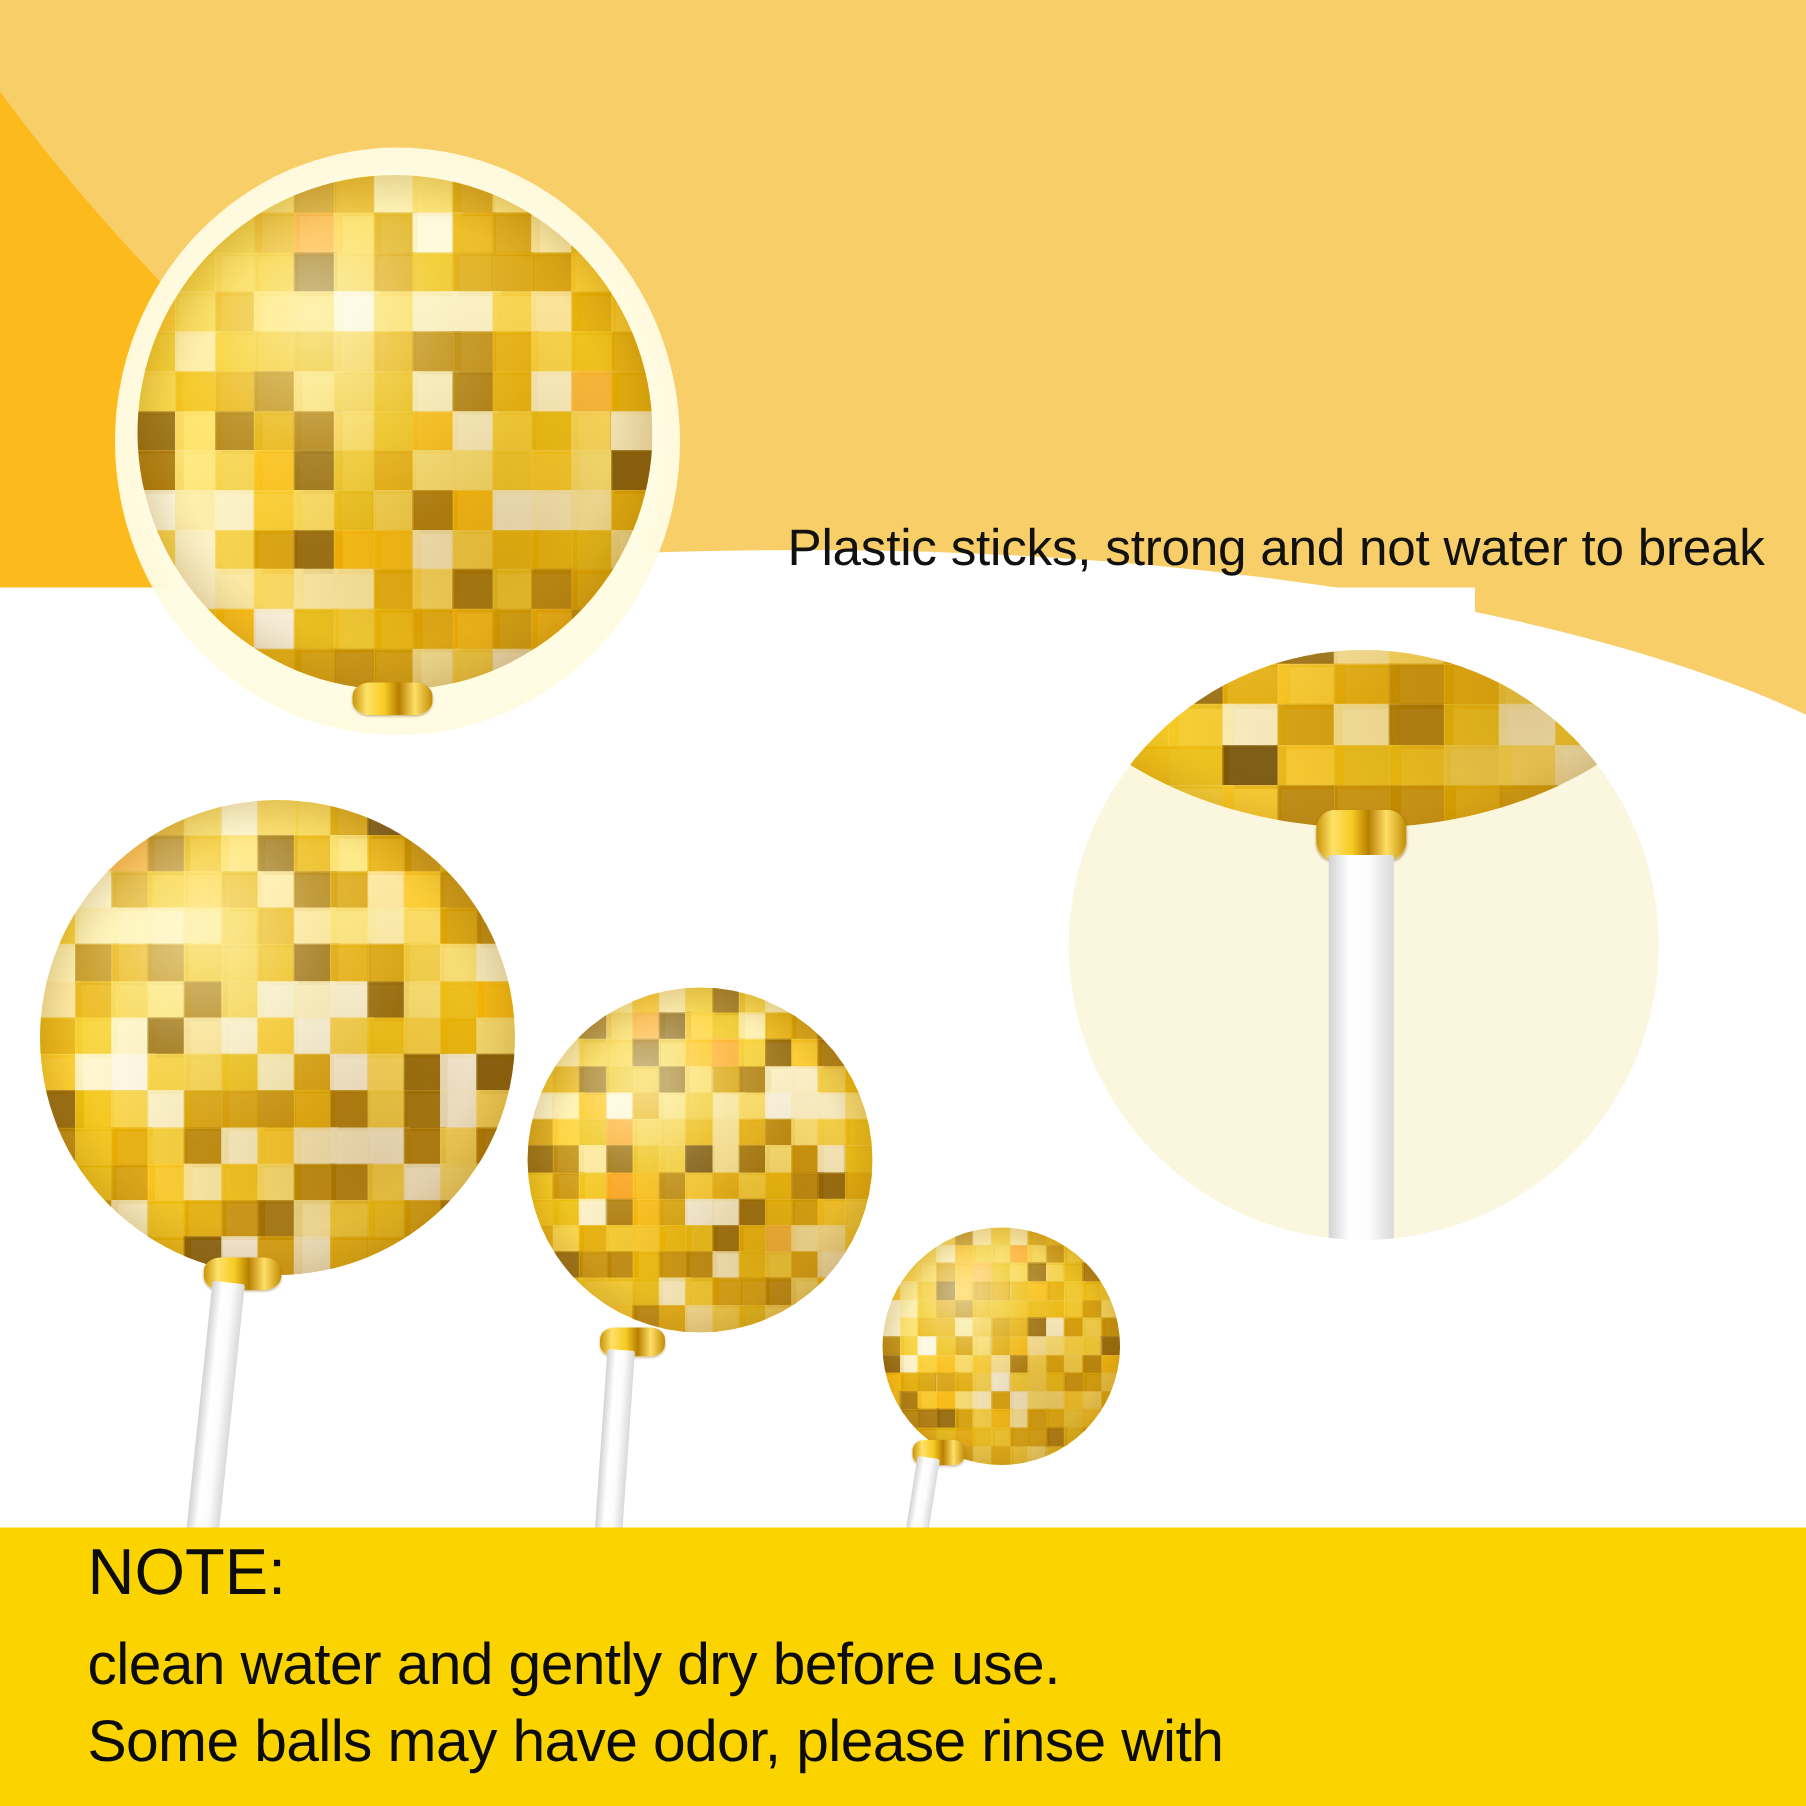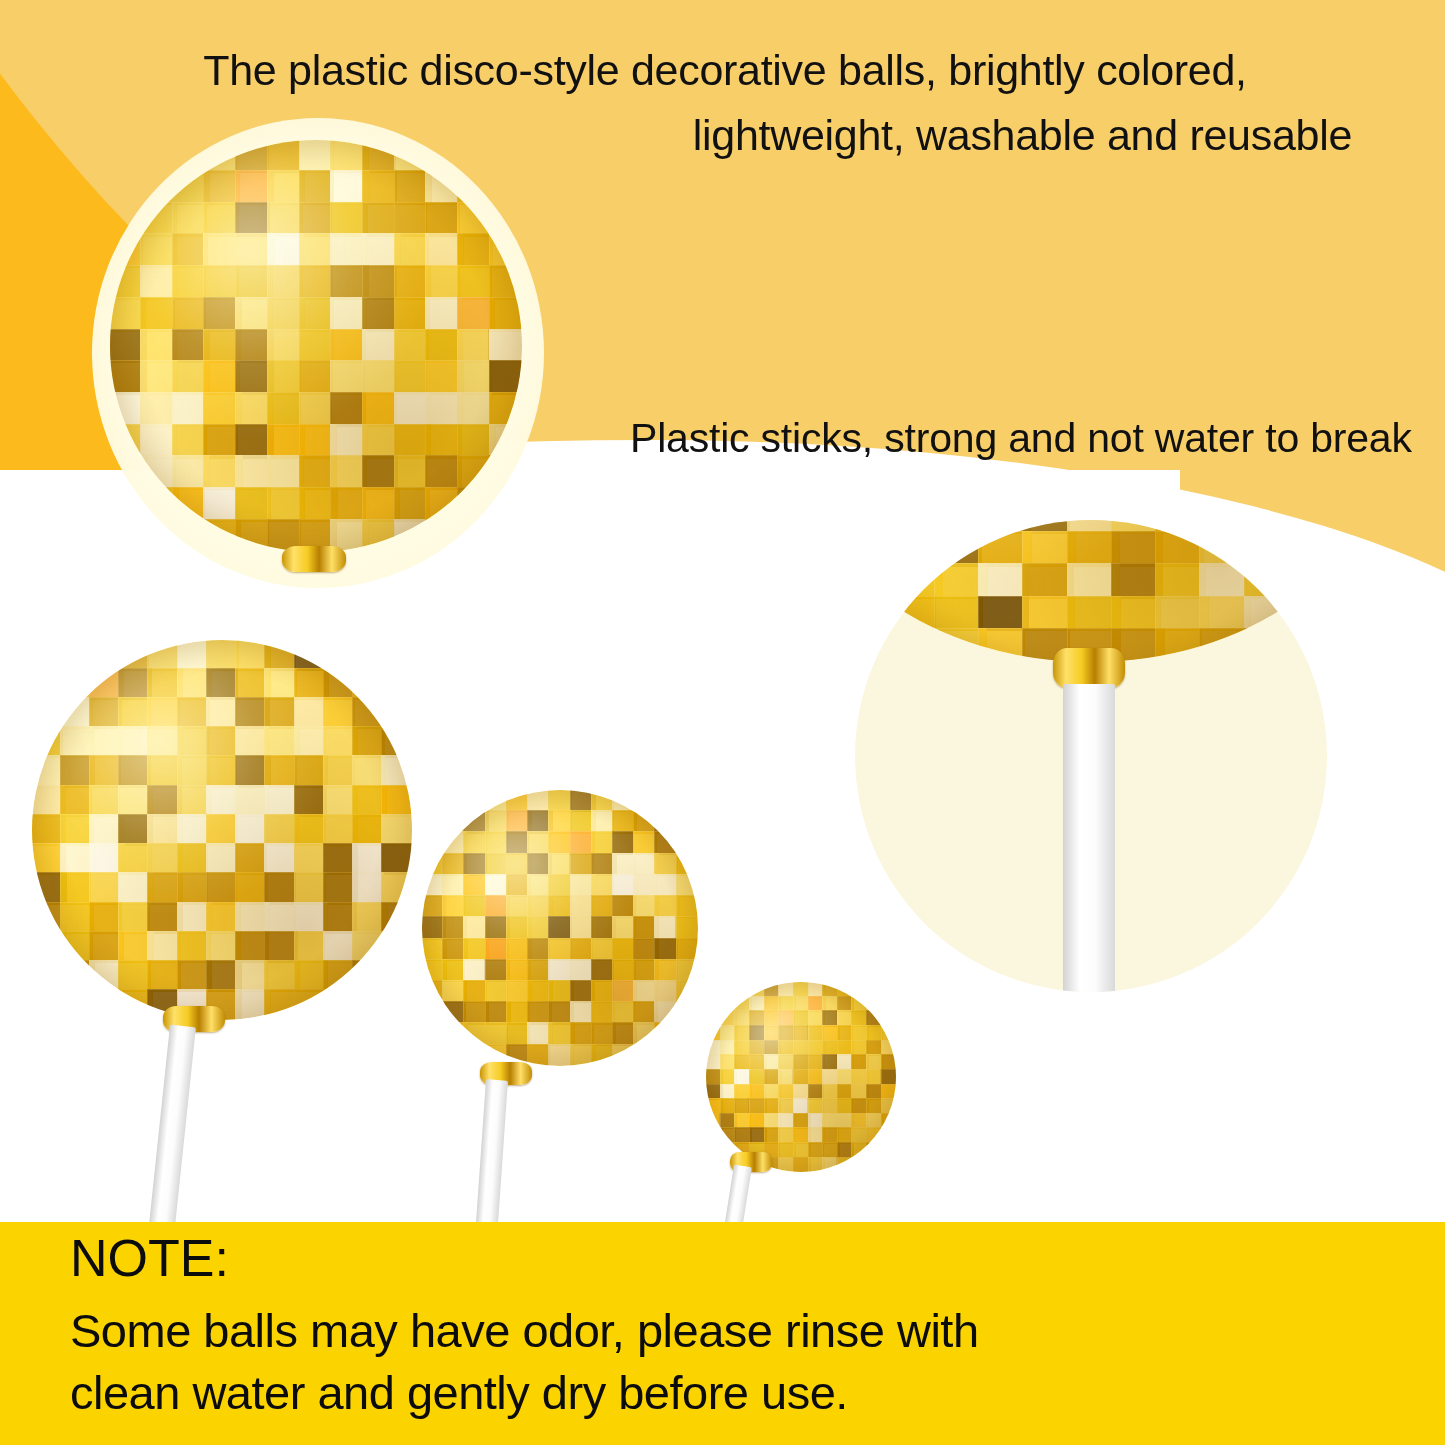--- a/index.html
+++ b/index.html
@@ -126,24 +126,20 @@
 </head>
 <body>
 
 <div id="poster">
 
   <div class="bg-base"></div>
   <div class="bg-light"></div>
   <div class="bg-white"></div>
   <div class="bg-white2"></div>
 
-  <div class="headline">
-    <span class="l1">The plastic disco-style decorative balls, brightly colored,</span>
-    <span class="l2">lightweight, washable and reusable</span>
-  </div>
 
   <div class="midline">Plastic sticks, strong and not water to break</div>
 
   <div class="halo" style="left:92px;top:118px;width:452px;height:470px;"></div>
   <div class="ball" style="left:110px;top:140px;width:412px;height:412px;">
     <div class="tiles" style="border-radius: 50%; filter: saturate(1.06);">
         <i class="tile" style="left:-0.4%;top:-0.4%;width:8.856496041033267%;height:8.492307692307692%;background:#B98500;opacity:0.870;box-shadow:inset -1px -1px 0 rgba(120,80,0,.18), inset 1px 1px 0 rgba(255,245,190,.25);"></i>
         <i class="tile" style="left:7.292307692307692%;top:-0.4%;width:8.121342118941316%;height:8.492307692307692%;background:#8F6303;opacity:0.870;box-shadow:inset -1px -1px 0 rgba(120,80,0,.18), inset 1px 1px 0 rgba(255,245,190,.25);"></i>
         <i class="tile" style="left:14.984615384615385%;top:-0.4%;width:9.266130736567511%;height:8.492307692307692%;background:#D7A000;opacity:0.870;box-shadow:inset -1px -1px 0 rgba(120,80,0,.18), inset 1px 1px 0 rgba(255,245,190,.25);"></i>
         <i class="tile" style="left:22.676923076923078%;top:-0.4%;width:8.119950363036837%;height:8.492307692307692%;background:#F7D44C;opacity:0.870;box-shadow:inset -1px -1px 0 rgba(120,80,0,.18), inset 1px 1px 0 rgba(255,245,190,.25);"></i>
@@ -916,18 +912,18 @@
       <div class="shade"></div>
       <div class="rim"></div>
     </div>
     <div class="collar" style="left:198px;top:128px;width:72px;height:40px;border-radius:20% / 38%;"></div>
     <div class="stick" style="left:208px;top:164px;width:52px;height:330px;"></div>
   </div>
 
   <div class="note">
     <div class="title">NOTE:</div>
     <div class="body">
+      <span>clean water and gently dry before use.</span>
       <span>Some balls may have odor, please rinse with</span>
-      <span>clean water and gently dry before use.</span>
     </div>
   </div>
 
 </div>
 
 </body></html>

